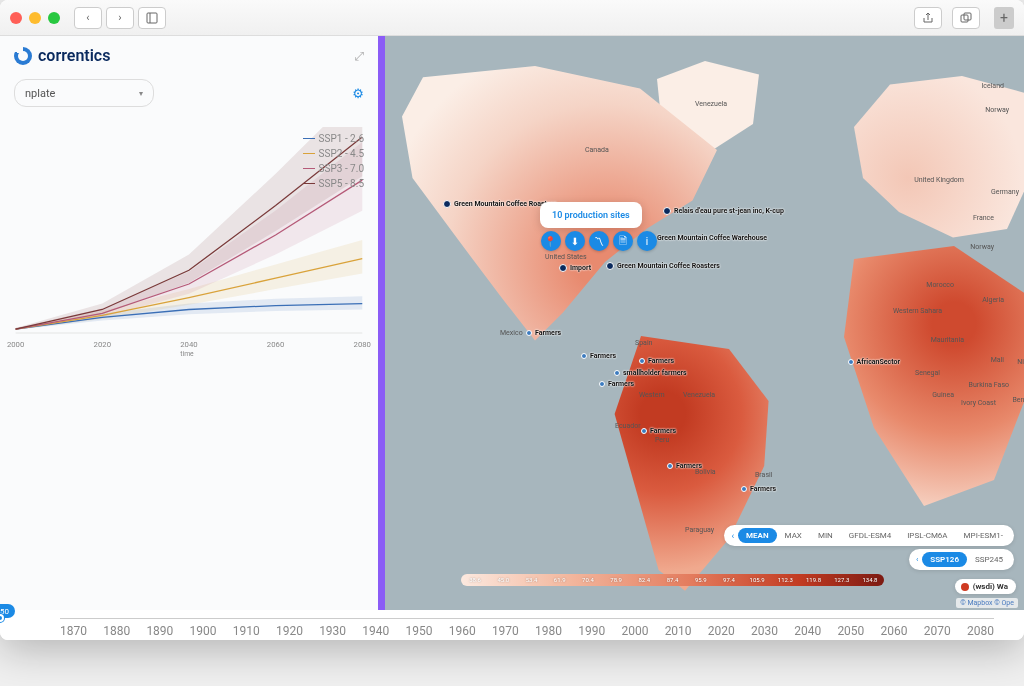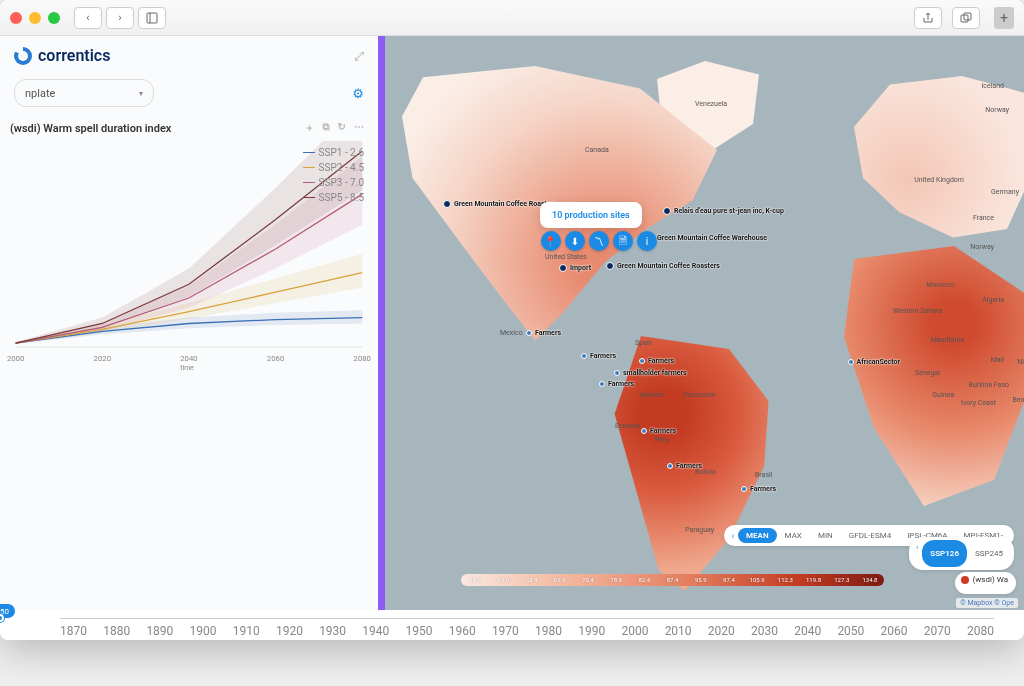--- a/index.html
+++ b/index.html
@@ -57,23 +57,23 @@
   .popup { position:absolute; background:#fff; border-radius:8px; box-shadow:0 2px 10px rgba(0,0,0,0.15); padding:8px 12px; font-size:9px; font-weight:600; color:#1b8ae5;}
   .popup-tools { position:absolute; display:flex; gap:4px; }
   .tool-pill { width:20px; height:20px; border-radius:50%; background:#1b8ae5; color:#fff; display:flex; align-items:center; justify-content:center; font-size:10px; box-shadow:0 1px 3px rgba(0,0,0,.2);}
   .routes { position:absolute; inset:0; pointer-events:none; }
 
   .stat-pills { position:absolute; bottom:64px; right:10px; background:#fff; border-radius:14px; padding:3px; display:flex; gap:0; font-size:8px; box-shadow:0 1px 4px rgba(0,0,0,.12); align-items:center;}
   .stat-pills .p { padding:3px 8px; color:#666; border-radius:12px; white-space:nowrap;}
   .stat-pills .p.active { background:#1b8ae5; color:#fff; font-weight:600;}
   .stat-pills .chev { color:#1b8ae5; padding:0 4px; font-size:9px;}
   .ssp-pills { position:absolute; bottom:40px; right:10px; background:#fff; border-radius:14px; padding:3px; display:flex; font-size:8px; box-shadow:0 1px 4px rgba(0,0,0,.12);}
-  .ssp-pills .p { padding:9px 8px; color:#666; border-radius:12px;}
+  .ssp-pills .p { padding:3px 8px; color:#666; border-radius:12px;}
   .ssp-pills .p.active { background:#1b8ae5; color:#fff; font-weight:600;}
-  .metric-chip { position:absolute; bottom:16px; right:8px; background:#fff; border-radius:12px; padding:3px 8px 10px 6px; font-size:8px; font-weight:400; color:#333; display:flex; align-items:center; gap:4px; box-shadow:0 1px 4px rgba(0,0,0,.12);}
+  .metric-chip { position:absolute; bottom:16px; right:8px; background:#fff; border-radius:12px; padding:3px 8px 3px 6px; font-size:8px; font-weight:700; color:#333; display:flex; align-items:center; gap:4px; box-shadow:0 1px 4px rgba(0,0,0,.12);}
   .metric-chip .mdot { width:8px; height:8px; border-radius:50%; background:#cf3a22;}
   .attrib { position:absolute; bottom:2px; right:6px; font-size:7px; color:#4a7bbf; background:rgba(255,255,255,.7); padding:1px 4px; border-radius:2px;}
   .gradient-bar { position:absolute; bottom:24px; left:76px; right:140px; height:12px; border-radius:6px; background:linear-gradient(90deg,#fce9df 0%, #f3b89f 25%, #e37a5c 55%, #c23b22 80%, #7d1a12 100%); display:flex;}
   .gradient-bar .tick { flex:1; text-align:center; font-size:6px; color:#fff; line-height:12px; text-shadow:0 0 2px rgba(0,0,0,.4);}
 
   
   .timeline-outer { height:30px; position:relative; background:#fff; }
   .timeline-track { position:absolute; left:60px; right:30px; top:8px; height:1px; background:#ccc;}
   .timeline-labels { position:absolute; left:60px; right:30px; top:14px; display:flex; justify-content:space-between; font-size:12px; color:#888;}
   .timeline-marker { position:absolute; top:2px; width:30px; height:14px; background:#1b8ae5; color:#fff; font-size:8px; border-radius:7px; display:flex; align-items:center; justify-content:center; transform:translateX(-50%);}
@@ -125,29 +125,20 @@
         <span class="expand-icon">⤢</span>
       </div>
       <div class="template-row">
         <div class="template-select">
           <span>nplate</span>
           <span style="font-size:8px;color:#888;">▾</span>
         </div>
         <span class="gear">⚙</span>
       </div>
       <div class="chart-panel">
-        <div class="chart-title">
-          <span>(wsdi) Warm spell duration index</span>
-          <div class="chart-tools">
-            <span>＋</span>
-            <span>⧉</span>
-            <span>↻</span>
-            <span>⋯</span>
-          </div>
-        </div>
         <div class="chart">
           <div class="legend">
             <div class="legend-row">
                 <span class="swatch" style="background:#3b6fb6"></span>
                 <span>SSP1 - 2.6</span>
               </div>
             <div class="legend-row">
                 <span class="swatch" style="background:#d9a23a"></span>
                 <span>SSP2 - 4.5</span>
               </div>

